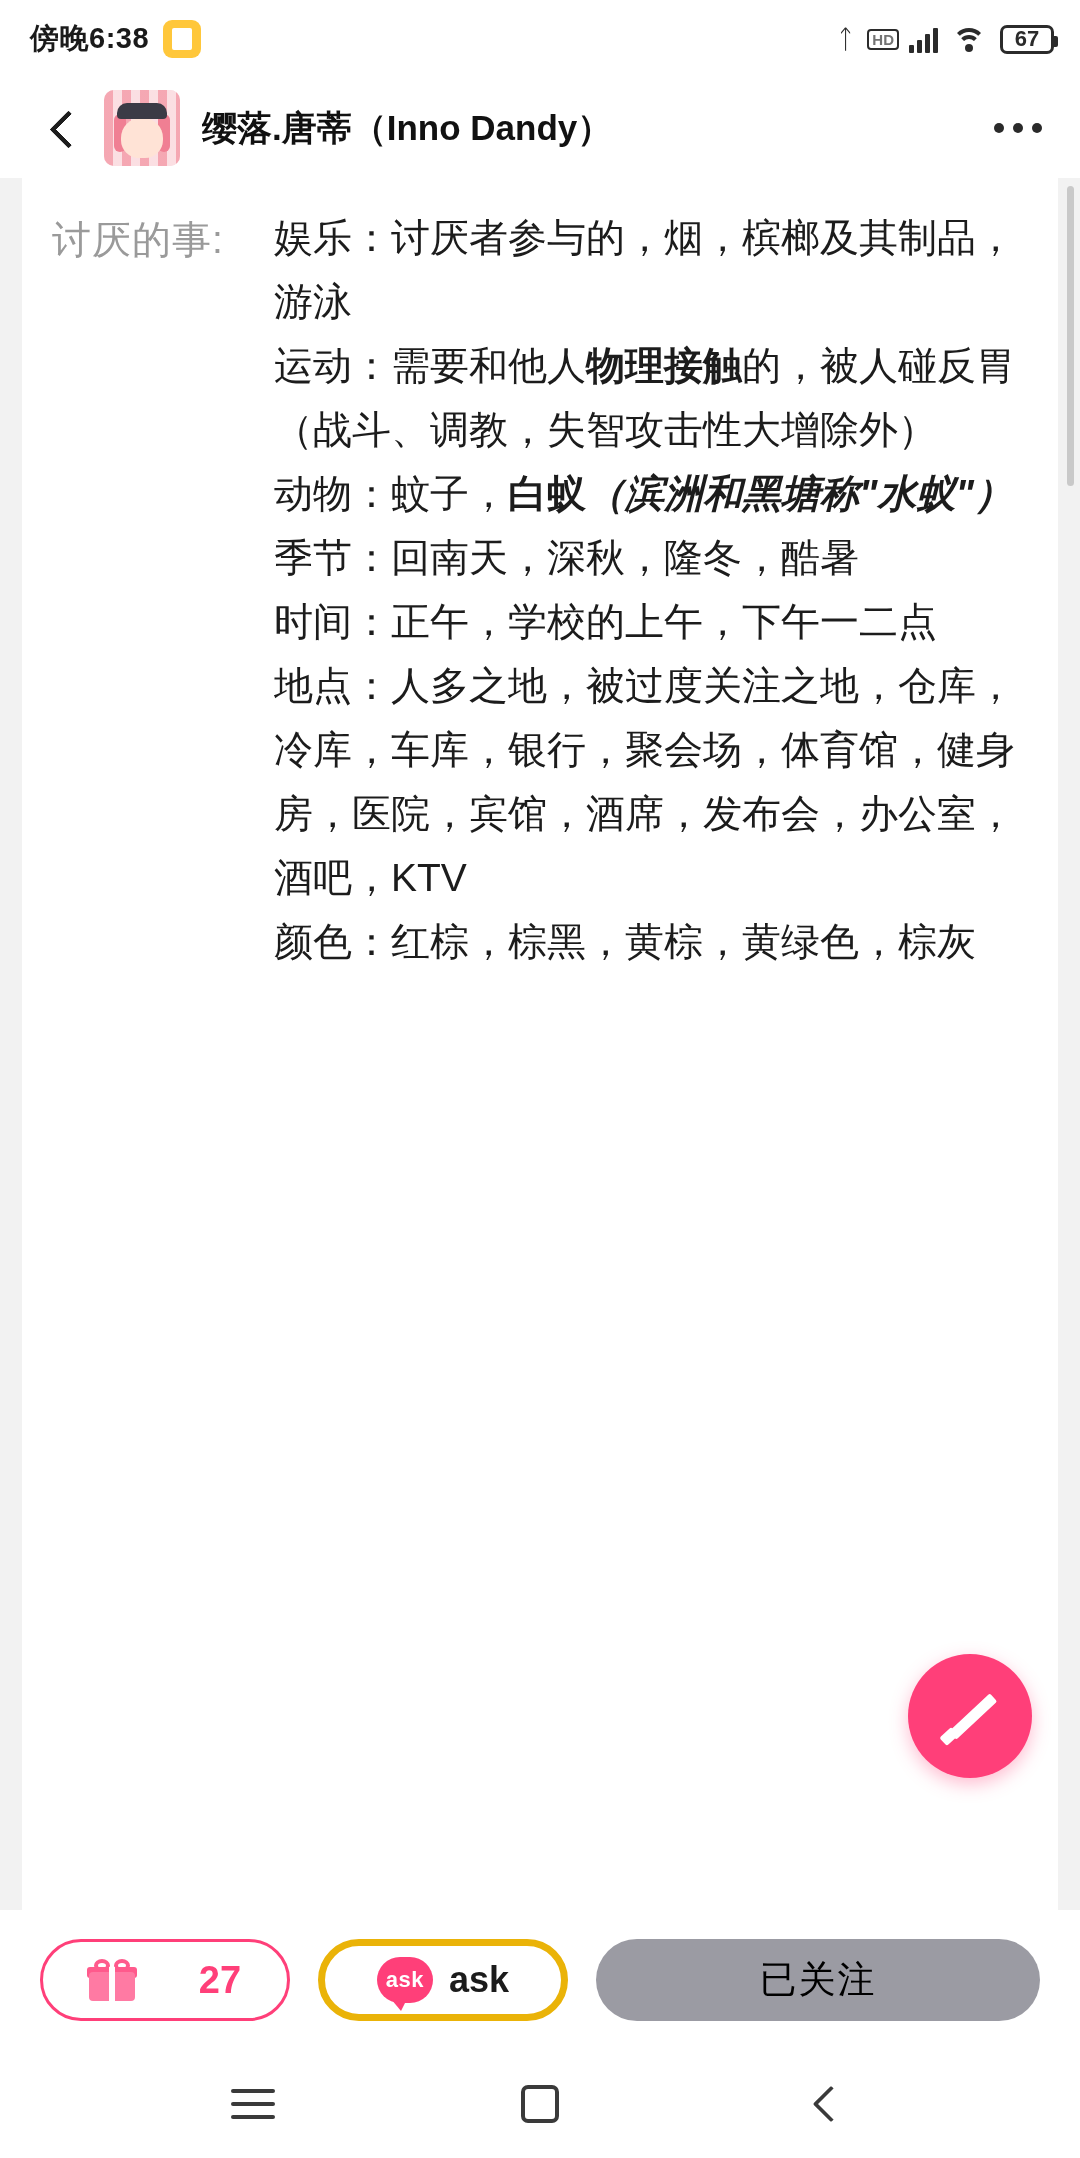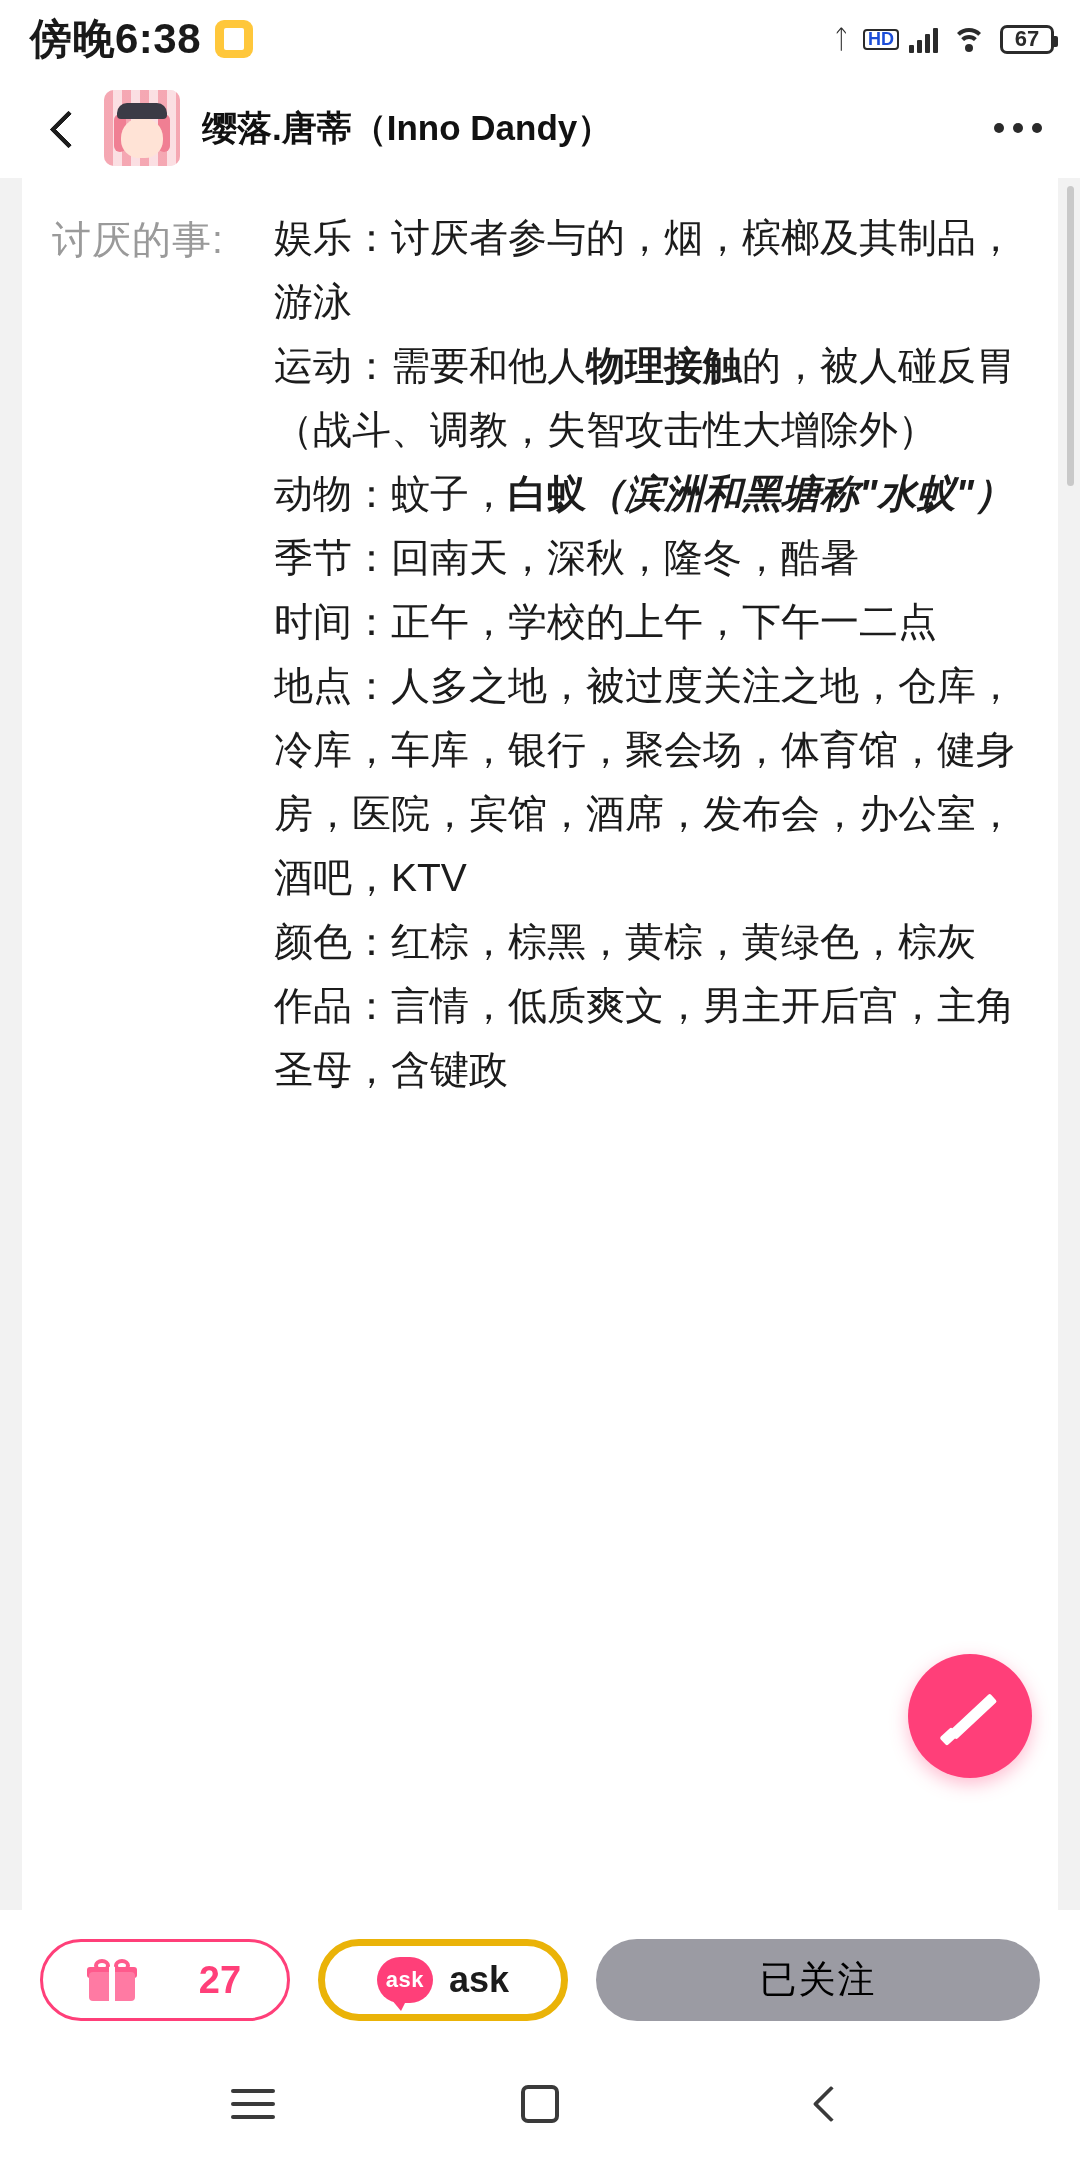--- a/index.html
+++ b/index.html
@@ -24,44 +24,44 @@
     height: 78px;
     flex: 0 0 78px;
     display: flex;
     align-items: center;
     justify-content: space-between;
     padding: 0 26px 0 30px;
     background: #ffffff;
   }
   .status-left { display: flex; align-items: center; gap: 14px; }
   .status-time {
-    font-size: 42px;
+    font-size: 29px;
     font-weight: bold;
     color: #1a1a1a;
     letter-spacing: 0.5px;
   }
   .notif-icon {
     width: 38px; height: 38px;
     border-radius: 9px;
     background: #ffc73b;
     display: inline-flex;
     align-items: center;
     justify-content: center;
   }
   .notif-icon .sheet {
     width: 20px; height: 22px;
     background: #ffffff;
     border-radius: 2px;
   }
   .status-right { display: flex; align-items: center; gap: 14px; }
   .bt { font-size: 26px; color: #2b2b2b; line-height: 1; }
   .hd-badge {
-    font-size: 18px;
+    font-size: 15px;
     font-weight: bold;
-    color: #1d4ed8;
+    color: #737373;
     border: 2px solid #2b2b2b;
     border-radius: 4px;
     padding: 0 3px;
     line-height: 17px;
     margin-right: -4px;
   }
   .signal { display: inline-flex; align-items: flex-end; gap: 3px; height: 28px; }
   .signal i { display: block; width: 5px; background: #2b2b2b; border-radius: 1px; }
   .signal i:nth-child(1){ height: 8px; }
   .signal i:nth-child(2){ height: 13px; }
@@ -472,21 +472,20 @@
       <div class="row">
         <div class="row-label">讨厌的事:</div>
         <div class="row-value">
           <p>娱乐：讨厌者参与的，烟，槟榔及其制品，游泳</p>
           <p>运动：需要和他人<span class="b">物理接触</span>的，被人碰反胃（战斗、调教，失智攻击性大增除外）</p>
           <p>动物：蚊子，<span class="b">白蚁</span><span class="i">（滨洲和黑塘称"水蚁"）</span></p>
           <p>季节：回南天，深秋，隆冬，酷暑</p>
           <p>时间：正午，学校的上午，下午一二点</p>
           <p>地点：人多之地，被过度关注之地，仓库，冷库，车库，银行，聚会场，体育馆，健身房，医院，宾馆，酒席，发布会，办公室，酒吧，KTV</p>
           <p>颜色：红棕，棕黑，黄棕，黄绿色，棕灰</p>
-          <p>作品：言情，低质爽文，男主开后宫，主角圣母，含键政</p>
         </div>
       </div>
     </div>
     <div class="scrollbar"></div>
 
     <div class="fab">
       <span class="pencil"></span>
     </div>
   </div>
 

